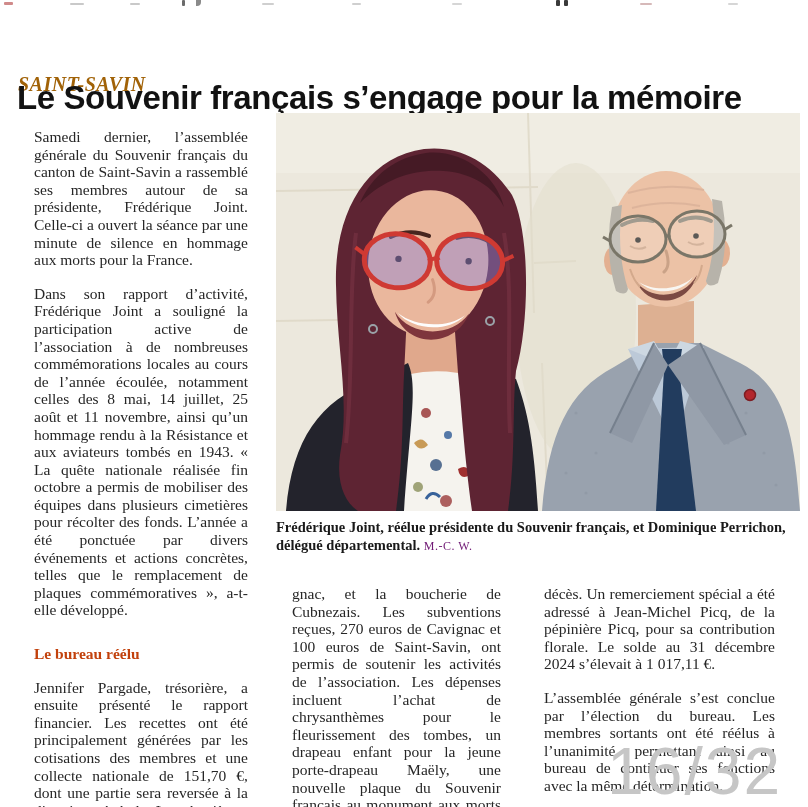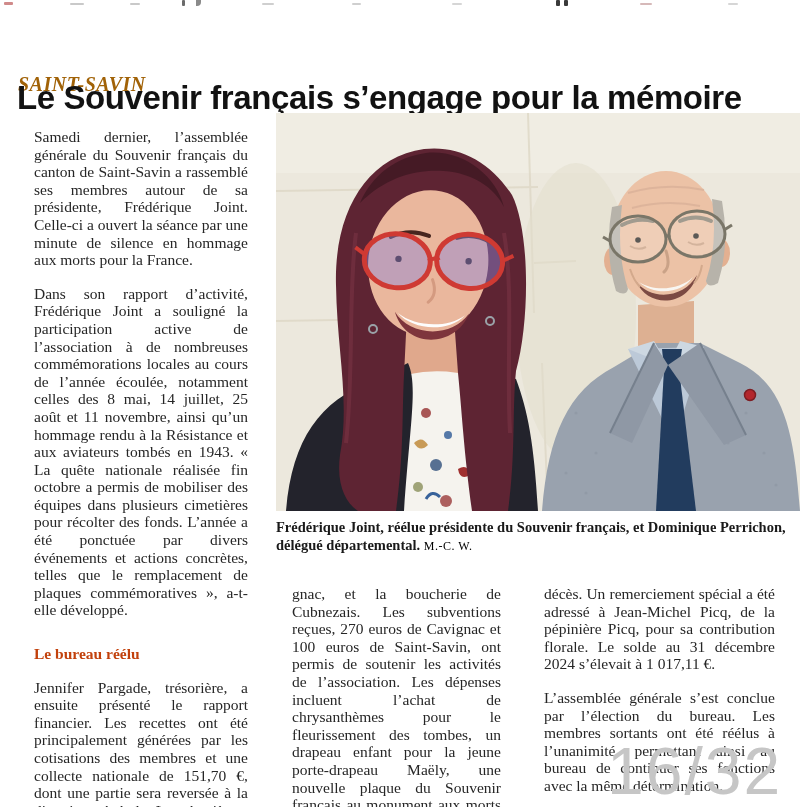--- a/index.html
+++ b/index.html
@@ -53,21 +53,21 @@
     position:absolute;left:276px;top:113px;width:524px;height:398px;
     background:#ece8dd;overflow:hidden;
   }
   .photo svg{display:block;}
   .caption{
     position:absolute;left:276px;top:519px;width:524px;
     font-size:14.5px;line-height:17.5px;color:#191919;
   }
   .caption b{font-weight:bold;}
   .caption .credit{
-    font-weight:normal;font-size:12px;color:#000000;letter-spacing:.5px;
+    font-weight:normal;font-size:12px;color:#701a75;letter-spacing:.5px;
   }
   
   .page-number{
     position:absolute;left:607px;top:733px;
     font-family:"Liberation Sans", sans-serif;
     font-size:66px;font-weight:400;color:#c6c6c6;
     letter-spacing:2px;
   }
 </style>
 </head>

